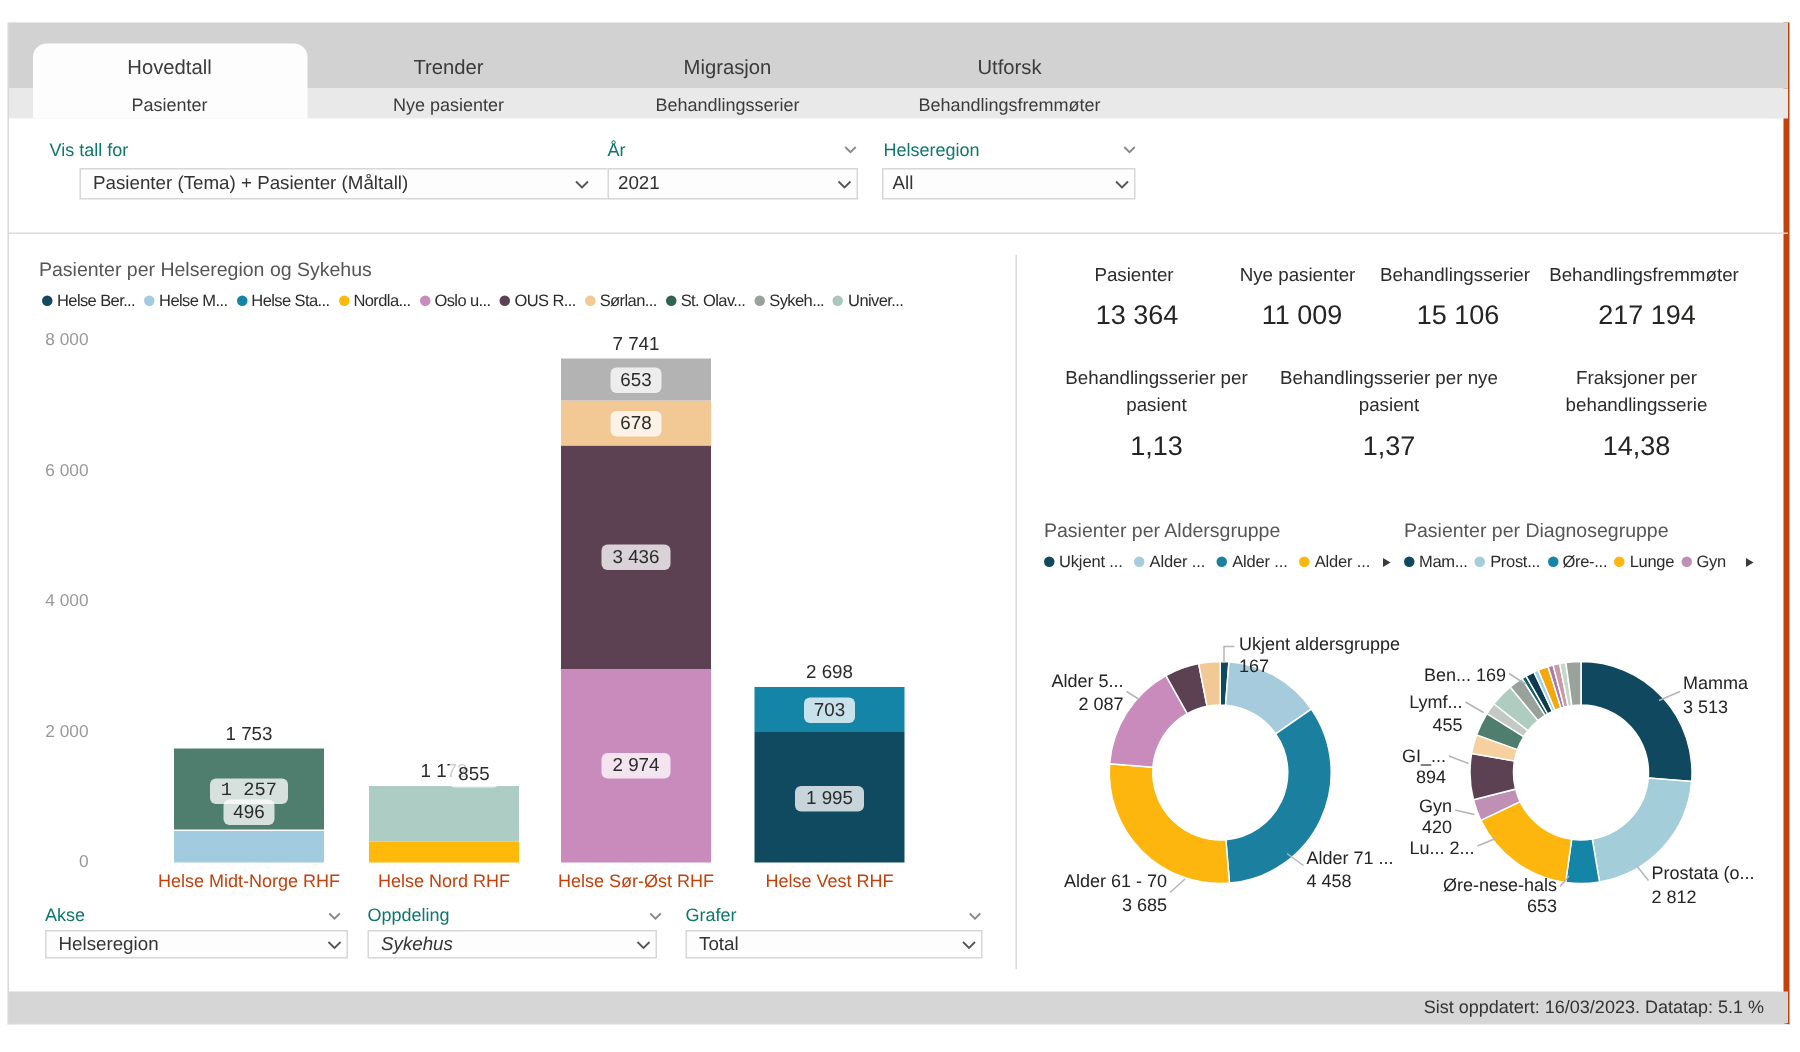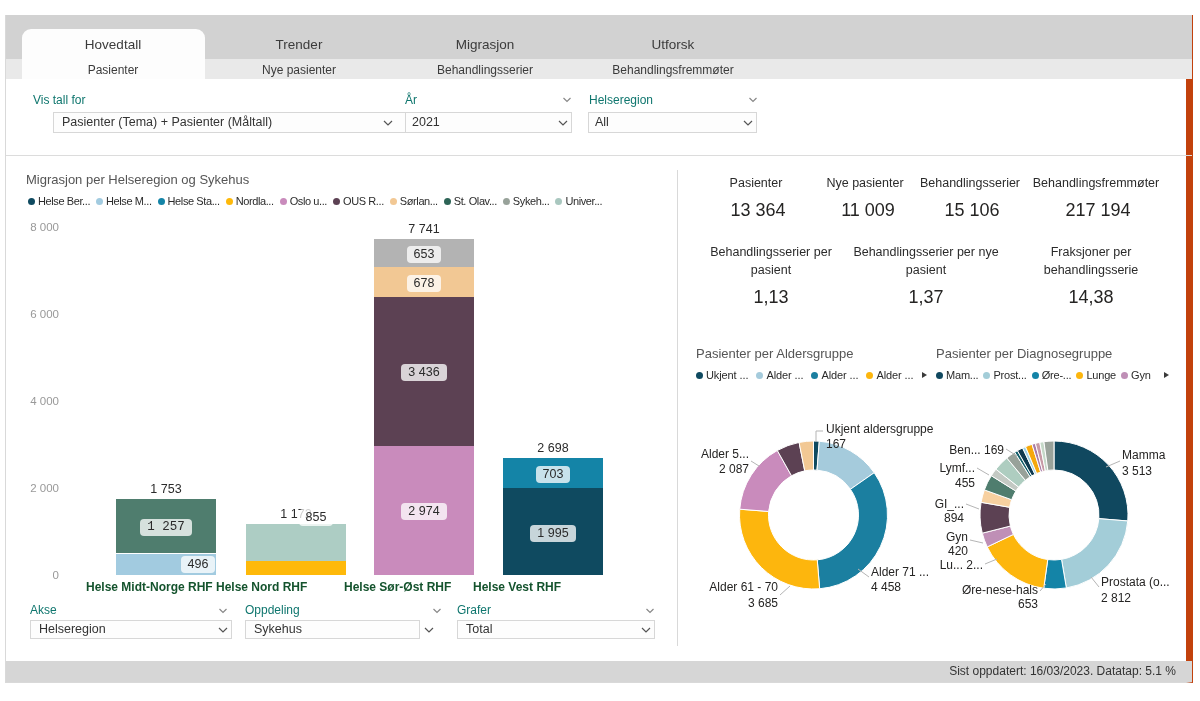--- a/index.html
+++ b/index.html
@@ -1,35 +1,35 @@
 <!DOCTYPE html>
 <html><head><meta charset="utf-8">
 <style>
 * { margin:0; padding:0; box-sizing:border-box; }
 html,body { width:1200px; height:701px; background:#fff;
   font-family:"Liberation Sans", sans-serif; color:#303030; overflow:hidden; }
 .abs { position:absolute; }
 #page { position:relative; width:1200px; height:701px; }
 #frame { position:absolute; left:5px; top:15px; width:1188px; height:668px;
-  border-left:1px solid #d9d9d9; border-right:7px solid #c2410c; border-bottom:1px solid #d9d9d9; }
+  border-left:1px solid #d9d9d9; border-right:4px solid #c2410c; border-bottom:1px solid #d9d9d9; }
 .band1 { left:0; top:0; width:1186px; height:44px; background:#d2d2d2; }
 .band2 { left:0; top:44px; width:1186px; height:20px; background:#e9e9e9; }
 .tabsel { left:16px; top:14px; width:183px; height:50px; background:#fdfdfd; border-radius:9px 9px 0 0; }
 .t1 { position:absolute; top:22px; height:16px; font-size:13.5px; color:#3b3b3b; text-align:center; width:186px; }
 .t2 { position:absolute; top:48px; height:14px; font-size:12px; color:#3b3b3b; text-align:center; width:186px; }
 .flabel { position:absolute; font-size:12px; color:#0f766e; }
 .fbox { position:absolute; height:21px; background:#fdfdfd; border:1px solid #d7d7d7;
   font-size:12.5px; color:#333; line-height:19px; padding-left:8px; }
 .chev { position:absolute; width:10px; height:10px; }
 .chev svg { display:block; }
 .seglbl { position:absolute; width:100px; text-align:center; }
 .seglbl span { display:inline-block; background:rgba(255,255,255,0.77); border-radius:4px; padding:1px 7px 2px 7px;
   font-size:12.5px; color:#2b2b2b; }
 .totlbl { position:absolute; width:100px; text-align:center; font-size:12.5px; color:#2b2b2b; }
-.catlbl { position:absolute; width:160px; text-align:left; font-size:12px; color:#14532d;font-weight:bold; }
+.catlbl { position:absolute; width:160px; text-align:center; font-size:12px; color:#c2410c; }
 .ylbl { position:absolute; width:40px; text-align:right; font-size:11.5px; color:#999; }
 .kpilbl { position:absolute; text-align:center; font-size:12.5px; color:#2b2b2b; transform:translateX(-50%); }
 .kpival { position:absolute; text-align:center; font-size:18px; color:#252423; transform:translateX(-50%); }
 .dtitle { position:absolute; font-size:13px; color:#555; }
 .leg { position:absolute; font-size:11px; letter-spacing:-0.4px; color:#2b2b2b; white-space:nowrap; }
 .leg b { font-weight:normal; margin-right:6px; }
 .dleg { letter-spacing:-0.1px; }
 .dleg b { margin-right:8px; }
 .dleg2 { letter-spacing:-0.2px; }
 .dleg2 b { margin-right:5px; }
@@ -82,21 +82,21 @@
       <svg width="12" height="12" viewBox="0 0 12 12">
         <path d="M2 4 L6 8 L10 4" fill="none" stroke="#555" stroke-width="1.2"></path>
       </svg>
     </div>
 <div class="chev" style="left:742px;top:117px;">
       <svg width="12" height="12" viewBox="0 0 12 12">
         <path d="M2 4 L6 8 L10 4" fill="none" stroke="#555" stroke-width="1.2"></path>
       </svg>
     </div>
 
-<div class="abs" style="left:26px;top:172px;font-size:13px;color:#555;">Migrasjon per Helseregion og Sykehus</div>
+<div class="abs" style="left:26px;top:172px;font-size:13px;color:#555;">Pasienter per Helseregion og Sykehus</div>
 <div class="leg" style="left:28px;top:195px;">
 <b><span class="dot" style="background:#0f4a60"></span>Helse Ber...</b><b><span class="dot" style="background:#a2cbe0"></span>Helse M...</b><b><span class="dot" style="background:#1484a7"></span>Helse Sta...</b><b><span class="dot" style="background:#feb90a"></span>Nordla...</b><b><span class="dot" style="background:#c98bbc"></span>Oslo u...</b><b><span class="dot" style="background:#5c4153"></span>OUS R...</b><b><span class="dot" style="background:#f2c894"></span>Sørlan...</b><b><span class="dot" style="background:#2d6456"></span>St. Olav...</b><b><span class="dot" style="background:#98a29a"></span>Sykeh...</b><b><span class="dot" style="background:#a9c7bf"></span>Univer...</b>
 </div>
 <div class="ylbl" style="left:19px;top:221px;">8&nbsp;000</div>
 <div class="ylbl" style="left:19px;top:308px;">6&nbsp;000</div>
 <div class="ylbl" style="left:19px;top:395px;">4&nbsp;000</div>
 <div class="ylbl" style="left:19px;top:482px;">2&nbsp;000</div>
 <div class="ylbl" style="left:19px;top:569px;">0</div>
 <div class="abs" style="left:116px;top:553.5px;width:100px;height:21.5px;background:#a2cbe0"></div>
 <div class="abs" style="left:116px;top:498.9px;width:100px;height:54.6px;background:#4f7d6e"></div>
@@ -109,21 +109,21 @@
 <div class="abs" style="left:374px;top:445.8px;width:100px;height:129.2px;background:#c98bbc"></div>
 <div class="abs" style="left:374px;top:296.6px;width:100px;height:149.3px;background:#5c4153"></div>
 <div class="abs" style="left:374px;top:267.1px;width:100px;height:29.5px;background:#f2c894"></div>
 <div class="abs" style="left:374px;top:238.8px;width:100px;height:28.4px;background:#b3b3b3"></div>
 <div class="totlbl" style="left:374px;top:221.8px;">7&nbsp;741</div>
 <div class="catlbl" style="left:344px;top:580px;">Helse Sør-Øst RHF</div>
 <div class="abs" style="left:503px;top:488.3px;width:100px;height:86.7px;background:#0f4a60"></div>
 <div class="abs" style="left:503px;top:457.8px;width:100px;height:30.5px;background:#1484a7"></div>
 <div class="totlbl" style="left:503px;top:440.8px;">2&nbsp;698</div>
 <div class="catlbl" style="left:473px;top:580px;">Helse Vest RHF</div>
-<div class="seglbl" style="left:116px;top:554px;margin-left:32px;"><span>496</span></div>
+<div class="seglbl" style="left:116px;top:532px;"><span>496</span></div>
 <div class="seglbl" style="left:116px;top:517.2px;font-family:Liberation Mono, monospace;"><span>1&nbsp;257</span></div>
 <div class="seglbl" style="left:246px;top:507px;margin-left:20px;"><span>855</span></div>
 <div class="seglbl" style="left:374px;top:501.4px;"><span>2&nbsp;974</span></div>
 <div class="seglbl" style="left:374px;top:362.2px;"><span>3&nbsp;436</span></div>
 <div class="seglbl" style="left:374px;top:272.8px;"><span>678</span></div>
 <div class="seglbl" style="left:374px;top:243.9px;"><span>653</span></div>
 <div class="seglbl" style="left:503px;top:522.7px;"><span>1&nbsp;995</span></div>
 <div class="seglbl" style="left:503px;top:464.1px;"><span>703</span></div>
 
 <div class="flabel" style="left:30px;top:603px;">Akse</div>
@@ -138,21 +138,21 @@
       <svg width="10" height="10" viewBox="0 0 10 10">
         <path d="M1.5 3 L5 6.5 L8.5 3" fill="none" stroke="#888" stroke-width="1.2"></path>
       </svg>
     </div>
 <div class="chev" style="left:645px;top:606px;">
       <svg width="10" height="10" viewBox="0 0 10 10">
         <path d="M1.5 3 L5 6.5 L8.5 3" fill="none" stroke="#888" stroke-width="1.2"></path>
       </svg>
     </div>
 <div class="fbox" style="left:30px;top:620px;width:202px;height:19px;line-height:17px;">Helseregion</div>
-<div class="fbox" style="left:245px;top:620px;width:175px;height:19px;line-height:17px;">Sykehus</div>
+<div class="fbox" style="left:245px;top:620px;width:193px;height:19px;line-height:17px;font-style:italic;">Sykehus</div>
 <div class="fbox" style="left:457px;top:620px;width:198px;height:19px;line-height:17px;">Total</div>
 <div class="chev" style="left:217px;top:624px;">
       <svg width="12" height="12" viewBox="0 0 12 12">
         <path d="M2 4 L6 8 L10 4" fill="none" stroke="#555" stroke-width="1.2"></path>
       </svg>
     </div>
 <div class="chev" style="left:423px;top:624px;">
       <svg width="12" height="12" viewBox="0 0 12 12">
         <path d="M2 4 L6 8 L10 4" fill="none" stroke="#555" stroke-width="1.2"></path>
       </svg>

